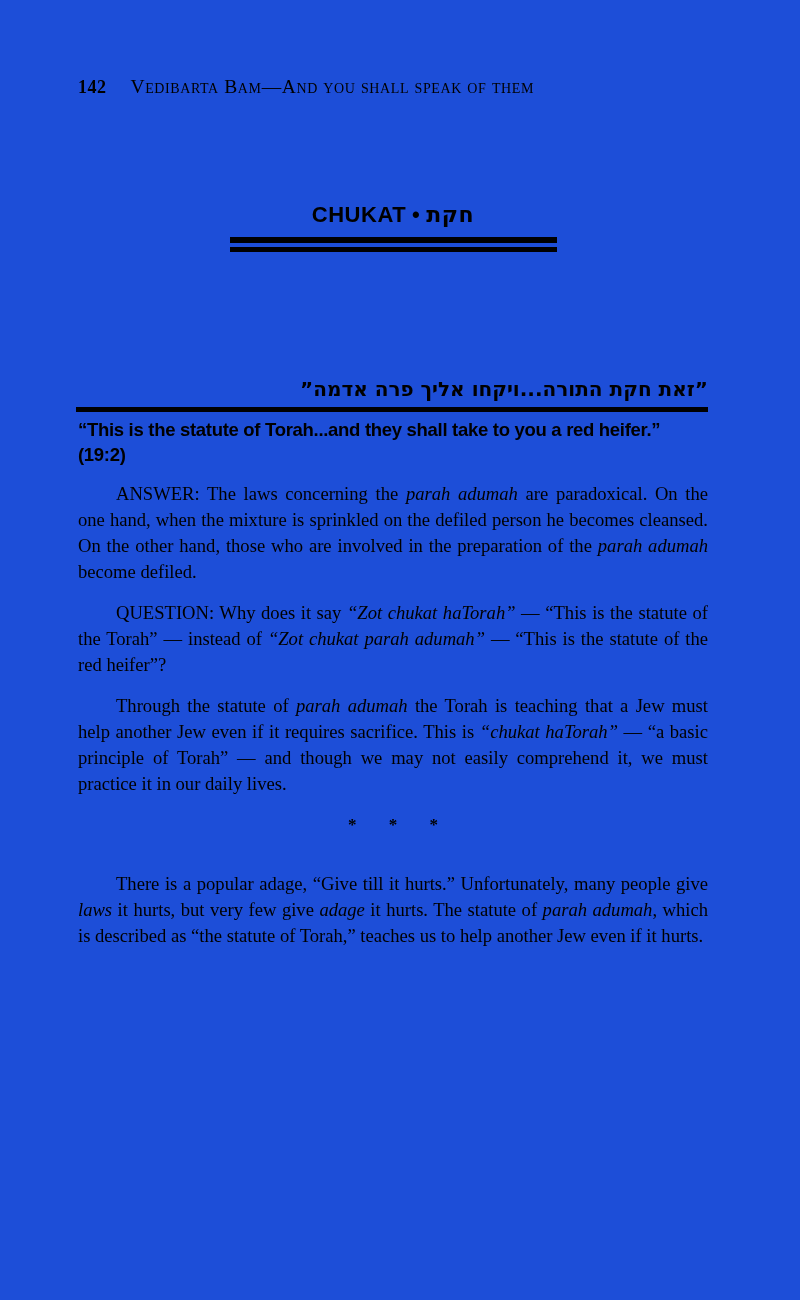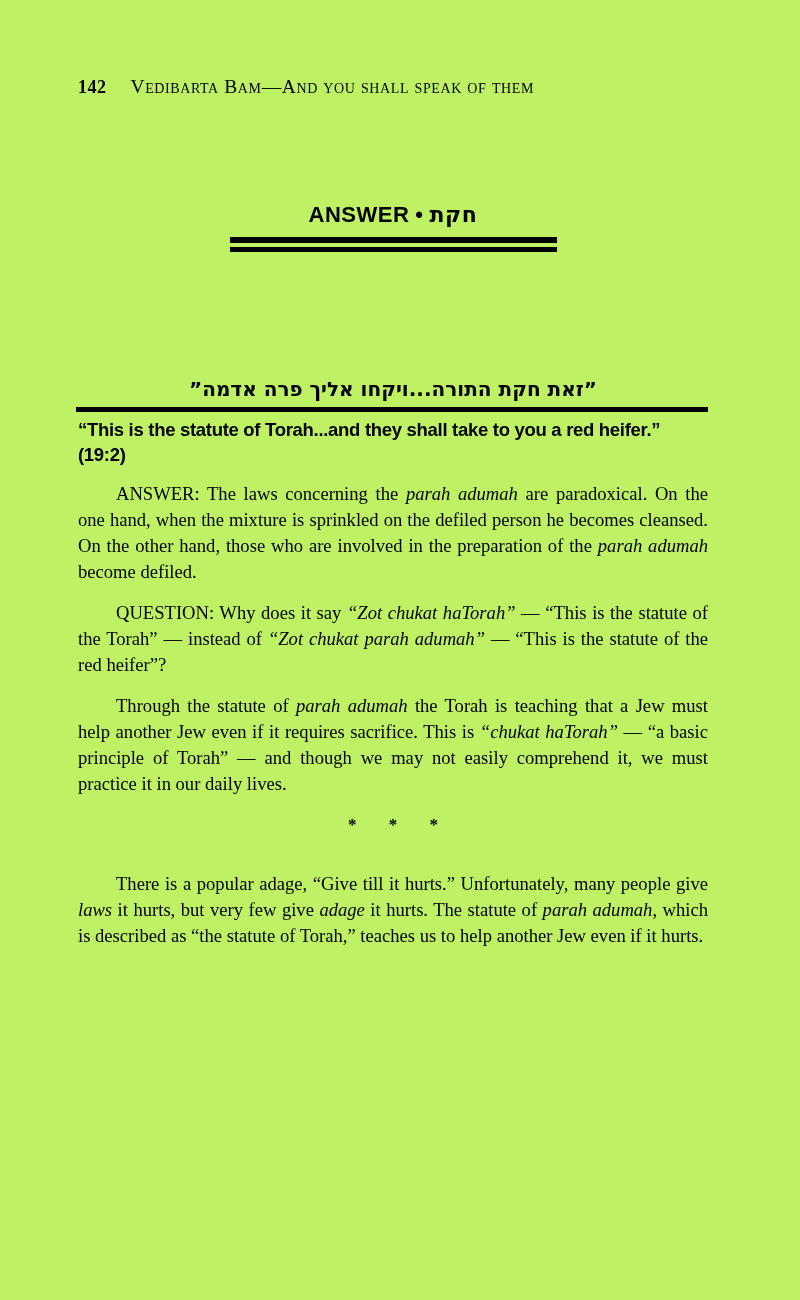--- a/index.html
+++ b/index.html
@@ -1,21 +1,21 @@
 <!DOCTYPE html>
 <html><head>
 <meta charset="utf-8">
 <style>
   html, body { margin: 0; padding: 0; background: #ffffff; }
 
   .page {
     position: relative;
     width: 800px;
     height: 1300px;
-    background: #bef264;
+    background: #1d4ed8;
     color: #000000;
     font-family: "Liberation Serif", serif;
     overflow: hidden;
   }
 
   
   .header {
     position: absolute;
     top: 76px; left: 78px; width: 640px;
     white-space: nowrap;
@@ -54,21 +54,20 @@
   .double-rule .r2 { height: 5px; background: #000; }
 
   
   .verse-he {
     position: absolute;
     top: 377px; left: 78px; width: 630px;
     direction: rtl;
     font-family: "DejaVu Sans", sans-serif;
     font-weight: bold;
     font-size: 20px;
-    text-align: center;
   }
   .thick-rule {
     position: absolute;
     top: 407px; left: 76px; width: 632px; height: 5px;
     background: #000;
   }
   .verse-en {
     position: absolute;
     top: 417px; left: 78px; width: 630px;
     font-family: "Liberation Sans", sans-serif;
@@ -111,21 +110,21 @@
 <body>
 
 <div class="page">
 
   <div class="header">
     <span class="page-num">142</span><span class="book-title">Vedibarta Bam—And you shall speak of them</span>
   </div>
 
   <div class="title-block">
     <div class="parsha-title">
-      <span>ANSWER</span><span class="bullet">•</span><span class="he">חקת</span>
+      <span>CHUKAT</span><span class="bullet">•</span><span class="he">חקת</span>
     </div>
     <div class="double-rule">
       <div class="r1"></div>
       <div class="r2"></div>
     </div>
   </div>
 
   <div class="verse-he">”זאת חקת התורה...ויקחו אליך פרה אדמה”</div>
 
   <div class="thick-rule"></div>

